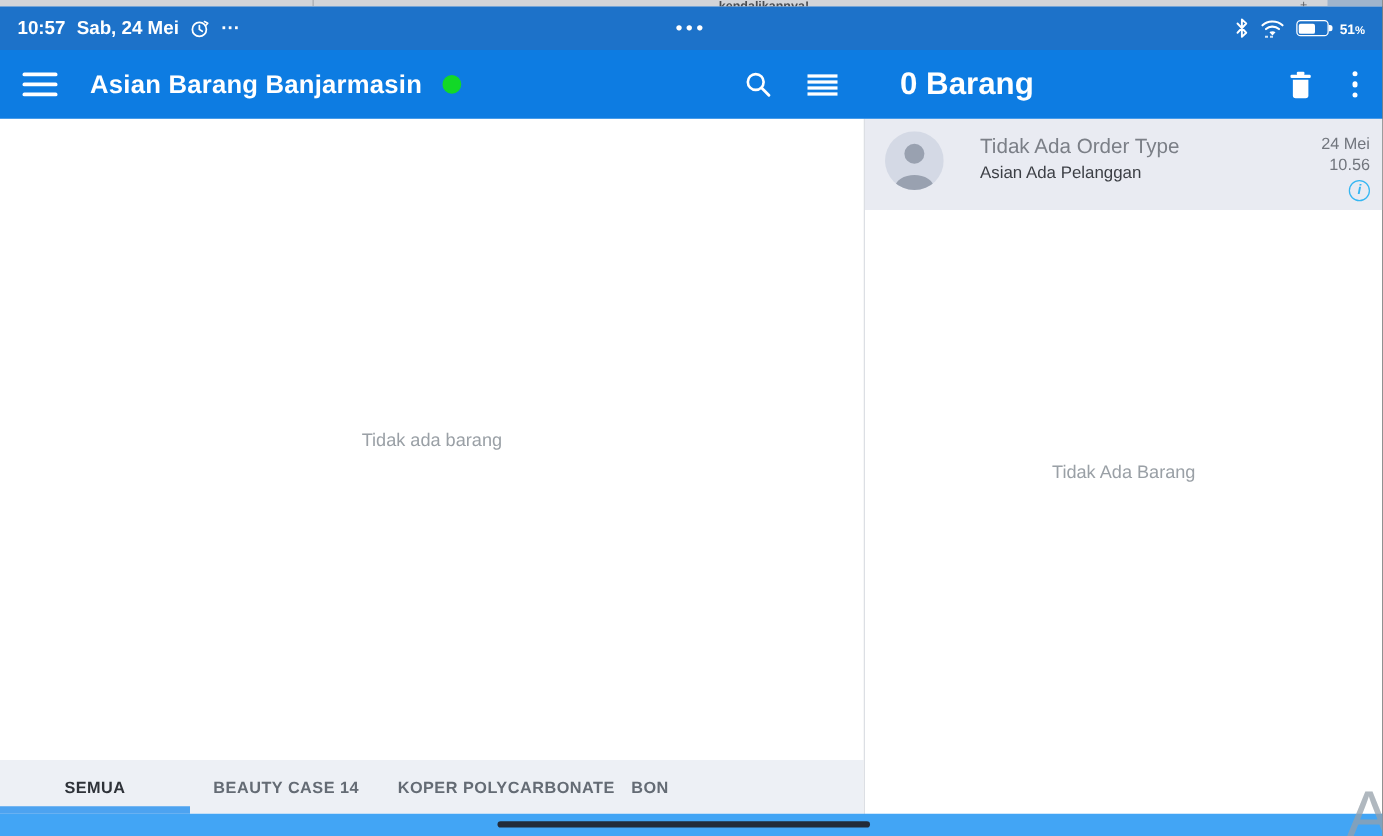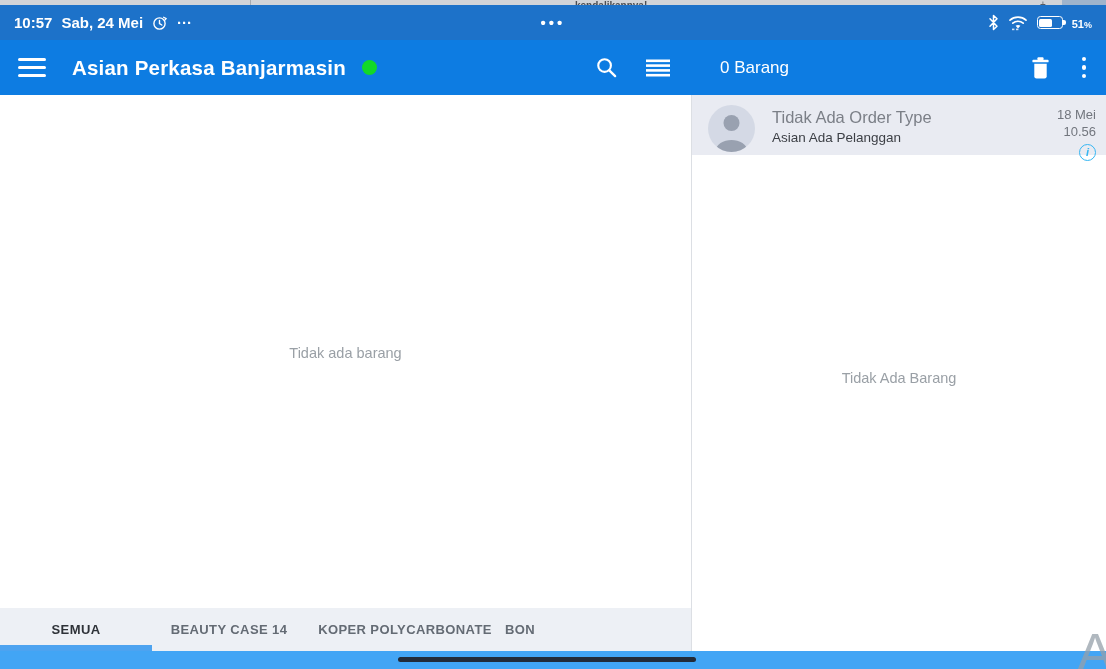--- a/index.html
+++ b/index.html
@@ -43,21 +43,21 @@
     background:#0d7ce2; color:#fff; display:flex; z-index:4;
   }
   .ab-left{ width:691px; display:flex; align-items:center; padding:0 18px; }
   .ab-right{ width:415px; display:flex; align-items:center; padding:0 16px 0 29px; }
   .hamburger{ width:28px; display:flex; flex-direction:column; gap:5px; cursor:pointer; }
   .hamburger span{ display:block; height:3px; background:#fff; border-radius:2px; }
   .ab-title{ font-size:20.5px; font-weight:700; margin-left:26px; letter-spacing:.2px; }
   .online-dot{ width:15px; height:15px; border-radius:50%; background:#12d827; margin-left:16px; }
   .ab-icons{ margin-left:auto; display:flex; align-items:center; gap:27px; padding-right:2px; }
   .icon-btn{ display:flex; align-items:center; justify-content:center; cursor:pointer; }
-  .cart-title{ font-size:17px; font-weight:400; }
+  .cart-title{ font-size:25px; font-weight:700; }
   .ab-right-icons{ margin-left:auto; display:flex; align-items:center; gap:27px; }
   .kebab{ display:flex; flex-direction:column; gap:4px; padding:2px 4px; }
   .kebab i{ width:4.5px; height:4.5px; border-radius:50%; background:#fff; }
 
   
   .left-pane{ position:absolute; left:0; top:95px; width:691px; height:574px; background:#fff; }
   .left-empty{
     position:absolute; left:0; top:250px; width:691px; text-align:center;
     color:#9aa0a6; font-size:14.5px;
   }
@@ -76,21 +76,21 @@
     background:#4da3f0; z-index:2;
   }
 
   
   .right-pane{
     position:absolute; left:691px; top:95px; width:415px; height:574px;
     background:#ffffff; border-left:1px solid #dcdfe4;
   }
   .order-item{
     display:flex; align-items:flex-start; background:#e9ebf2;
-    height:60px; padding:10px 10px 8px 16px; cursor:pointer;
+    height:73px; padding:10px 10px 8px 16px; cursor:pointer;gap:12px;
   }
   .order-texts{ margin-left:17px; padding-top:3px; flex:1; min-width:0; }
   .order-title{ font-size:16.5px; color:#7b7f87; }
   .order-sub{ font-size:13.5px; color:#3c3f45; margin-top:3px; }
   .order-right{ text-align:right; font-size:13px; color:#72767e; line-height:1.3; padding-top:2px; }
   .info-icon{
     display:inline-flex; align-items:center; justify-content:center;
     width:17px; height:17px; border:1.5px solid #35b6f2; border-radius:50%;
     color:#35b6f2; font-size:11px; font-style:italic; font-weight:700;
     margin-top:3px; cursor:pointer;
@@ -168,21 +168,21 @@
     </div>
   </div>
 
   <div class="app-bar">
     <div class="ab-left">
       <div class="hamburger">
         <span></span>
           <span></span>
           <span></span>
       </div>
-      <div class="ab-title">Asian Perkasa Banjarmasin</div>
+      <div class="ab-title">Asian Barang Banjarmasin</div>
       <div class="online-dot"></div>
       <div class="ab-icons">
         <div class="icon-btn">
           <svg width="23" height="23" viewBox="0 0 24 24">
             <circle cx="10" cy="10" r="6.6" fill="none" stroke="#fff" stroke-width="2.2"></circle>
             <line x1="15.2" y1="15.2" x2="21" y2="21" stroke="#fff" stroke-width="2.4" stroke-linecap="round"></line>
           </svg>
         </div>
         <div class="icon-btn">
           <svg width="26" height="22" viewBox="0 0 26 22">
@@ -238,21 +238,21 @@
             <circle cx="23.5" cy="18" r="8" fill="#99a1b0"></circle>
             <path d="M7 47 C8.5 31 38.5 31 40 47 Z" fill="#99a1b0"></path>
           </g>
         </svg>
       </span>
       <div class="order-texts">
         <div class="order-title">Tidak Ada Order Type</div>
         <div class="order-sub">Asian Ada Pelanggan</div>
       </div>
       <div class="order-right">
-        <div>18 Mei</div>
+        <div>24 Mei</div>
         <div>10.56</div>
         <div class="info-icon">i</div>
       </div>
     </div>
     <div class="right-empty">Tidak Ada Barang</div>
   </div>
 
   <div class="bottom-strip">
     <div class="home-indicator"></div>
   </div>

